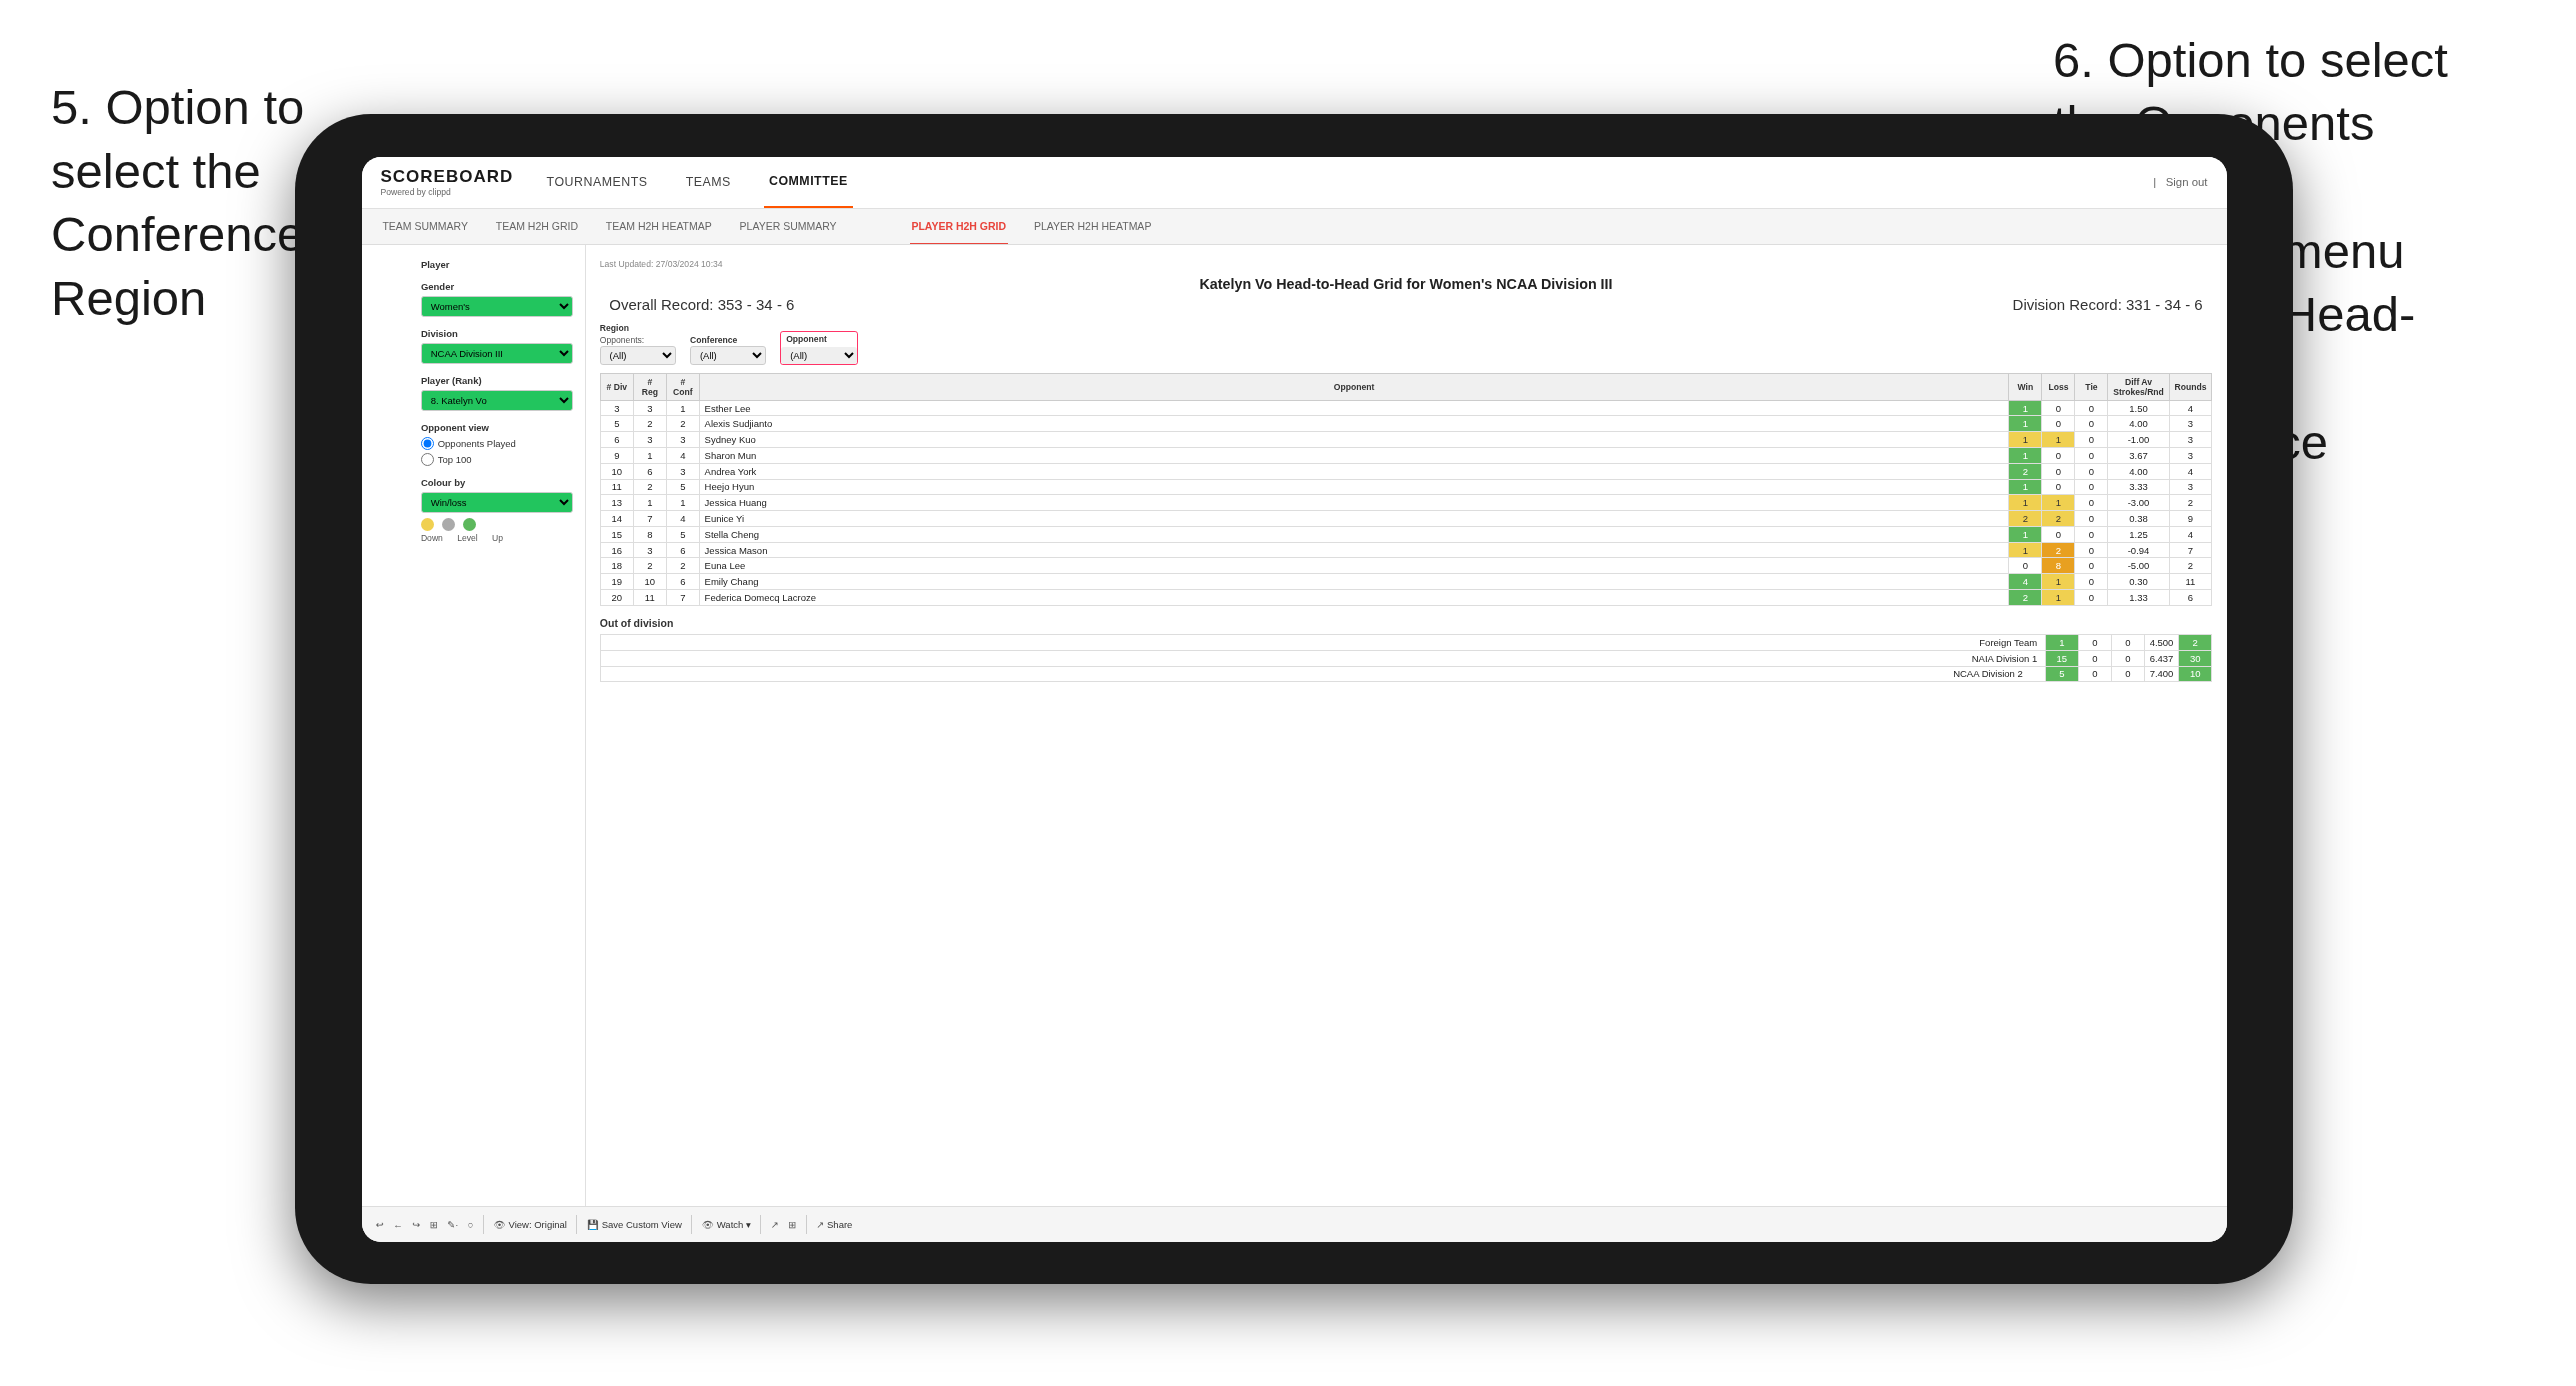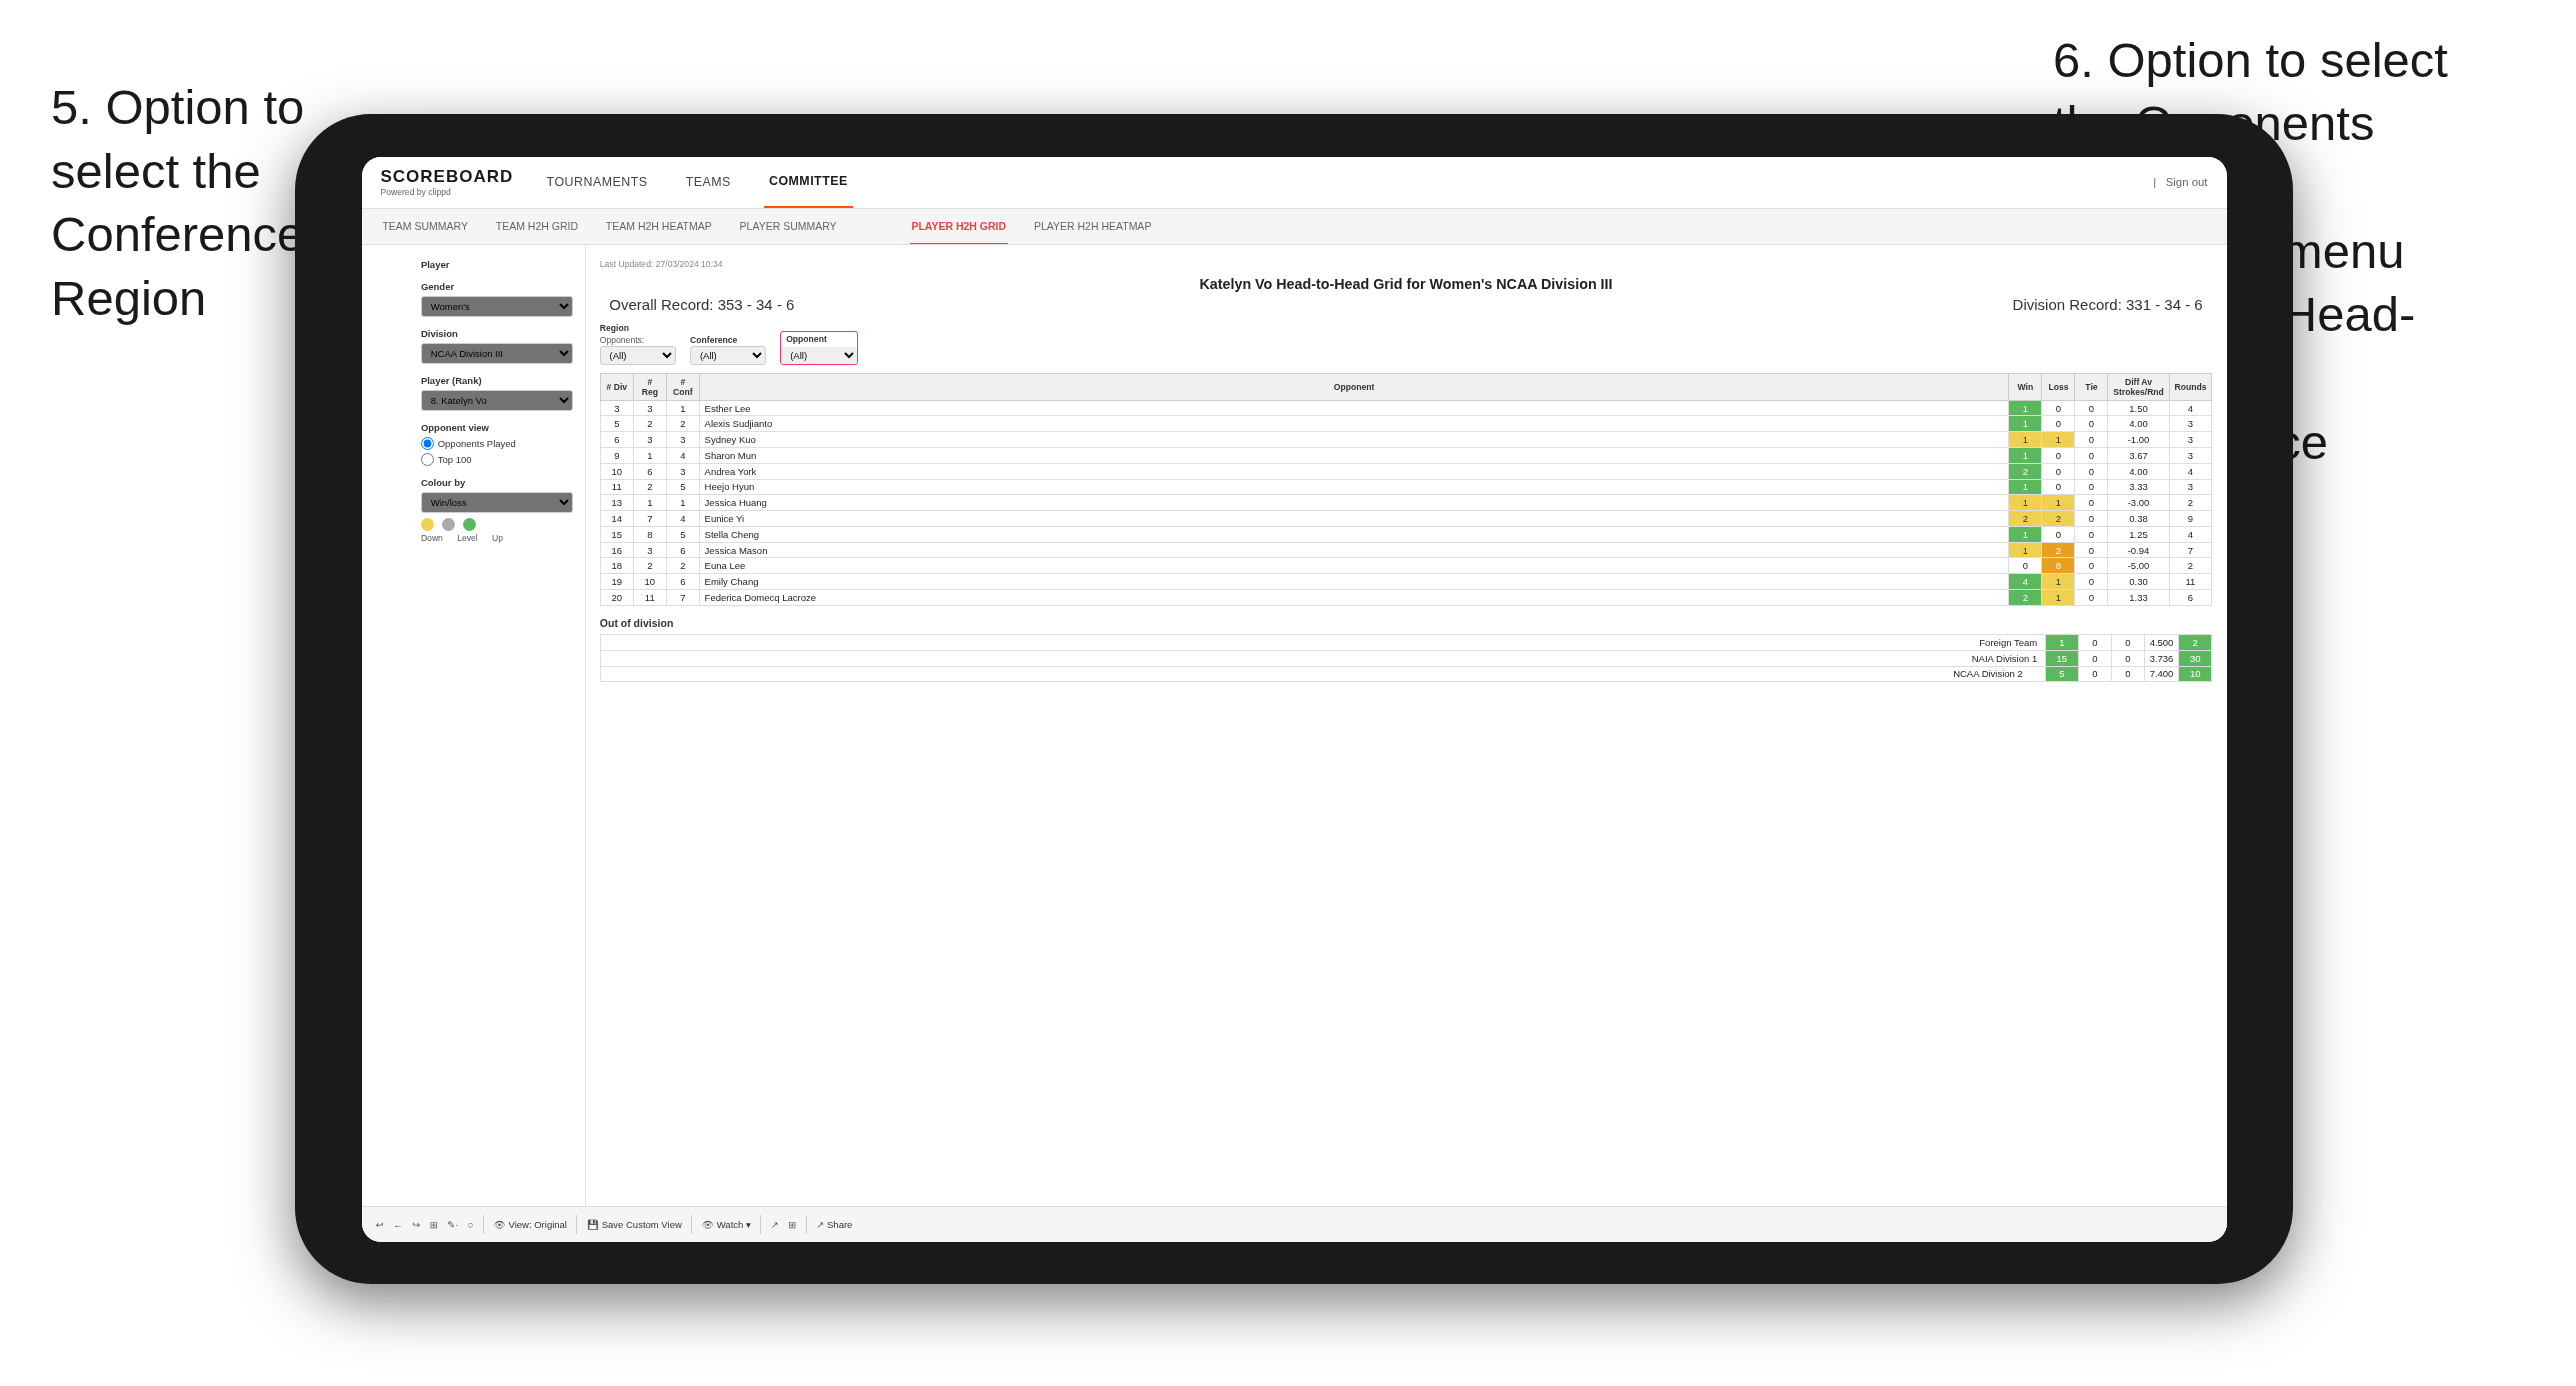--- a/index.html
+++ b/index.html
@@ -188,21 +188,21 @@
       color: #333;
       margin-bottom: 3.8px;
     }
 
     .sidebar-select {
       width: 100%;
       padding: 2.9px 4.8px;
       font-size: 9.5px;
       border: 1px solid #ccc;
       border-radius: 2.9px;
-      background: #737373;
+      background: #22c55e;
     }
 
     .sidebar-radio-group {
       display: flex;
       flex-direction: column;
       gap: 2.9px;
     }
 
     .sidebar-radio {
       display: flex;
@@ -709,21 +709,21 @@
       <td class="td-num">0</td>
       <td class="td-num">0</td>
       <td class="td-num">4.500</td>
       <td class="td-num" style="background:#5cb85c;color:white;">2</td>
     </tr>
                 <tr>
       <td class="td-name" style="text-align:right;padding-right:7.6px;">NAIA Division 1</td>
       <td class="td-num" style="background:#5cb85c;color:white;">15</td>
       <td class="td-num">0</td>
       <td class="td-num">0</td>
-      <td class="td-num">3.736</td>
+      <td class="td-num">6.437</td>
       <td class="td-num" style="background:#5cb85c;color:white;">30</td>
     </tr>
                 <tr>
       <td class="td-name" style="text-align:right;padding-right:22px;">NCAA Division 2</td>
       <td class="td-num" style="background:#5cb85c;color:white;">5</td>
       <td class="td-num">0</td>
       <td class="td-num">0</td>
       <td class="td-num">7.400</td>
       <td class="td-num" style="background:#5cb85c;color:white;">10</td>
     </tr>

